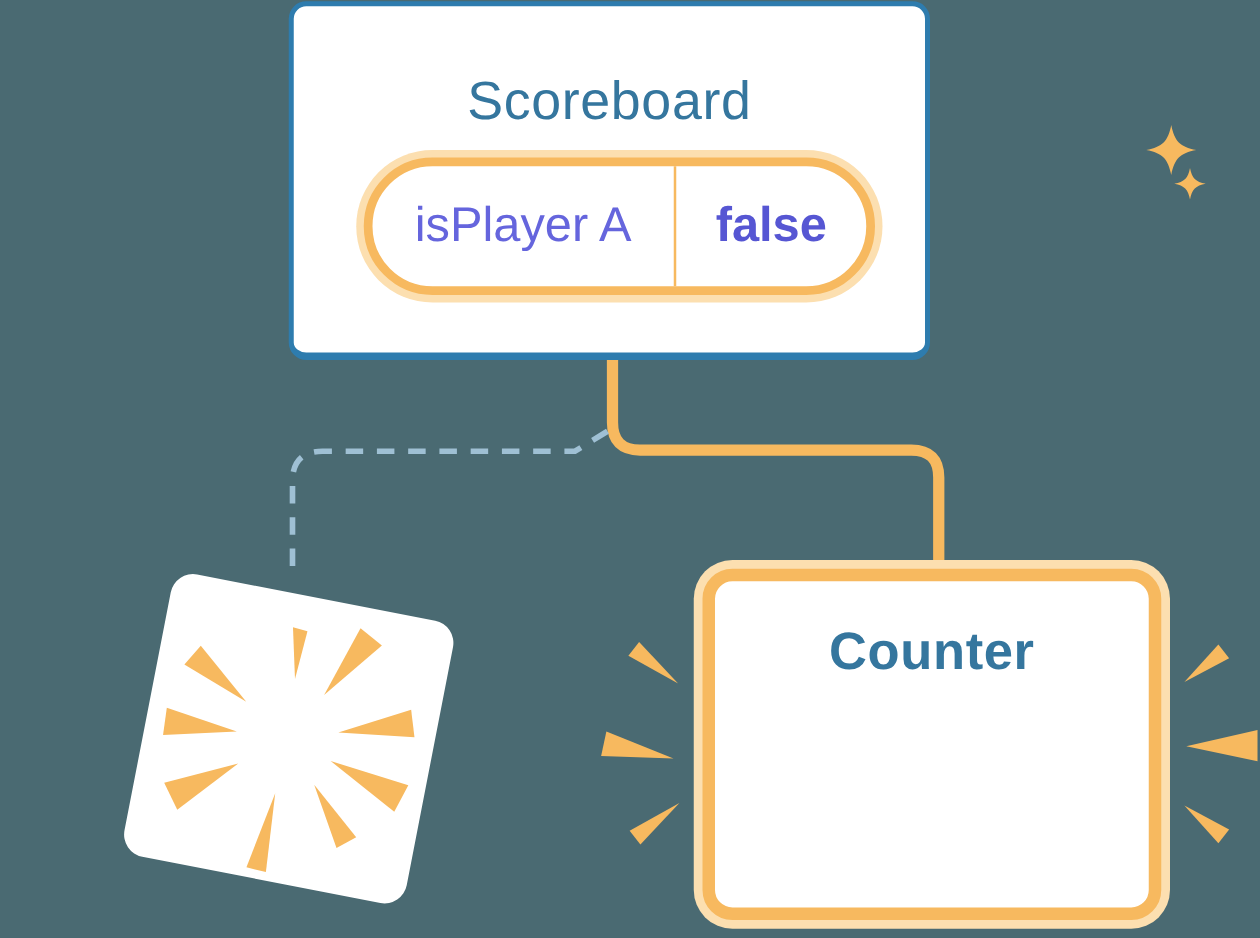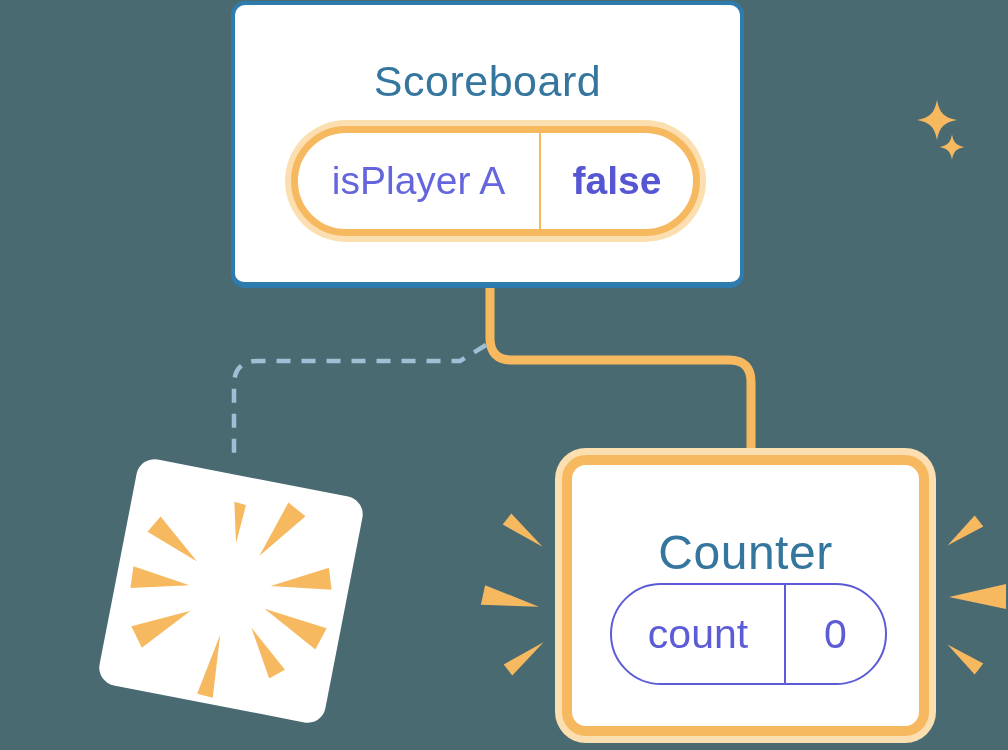--- a/index.html
+++ b/index.html
@@ -34,21 +34,21 @@
   .pill-orange .cell-key{width:241px;color:var(--state-purple);font-size:39px;}
   .pill-orange .cell-value{flex:1;border-left:2px solid var(--orange);
     color:var(--state-purple-bold);font-size:39px;font-weight:bold;}
   .sparkles{position:absolute;left:672px;top:86px;z-index:3;}
   
   .counter-card{
     position:absolute;left:562px;top:455px;width:367px;height:281px;
     background:#fff;border:10px solid var(--orange);border-radius:24px;
     box-shadow:0 0 0 7px var(--orange-halo);z-index:2;
   }
-  .counter-card .card-title{margin-top:60px;font-size:48px;}
+  .counter-card .card-title{margin-top:32px;font-size:42px;font-weight:bold;}
   .pill-purple{
     left:38px;top:118px;width:277px;height:102px;
     border:2.5px solid var(--counter-pill-purple);border-radius:51px;
   }
   .pill-purple .cell-key{width:172px;color:var(--counter-pill-purple);font-size:41px;}
   .pill-purple .cell-value{flex:1;border-left:2px solid var(--counter-pill-purple);
     color:var(--counter-pill-purple);font-size:41px;}
   
   .poof-card{
     position:absolute;left:116px;top:476px;width:230px;height:230px;
@@ -104,19 +104,15 @@
     <svg class="sparkles" width="72" height="78">
       <g fill="#F7B95F">
         <path transform="translate(30,29)" d="M0 -20 C 2.5 -7, 7 -2.5, 20 0 C 7 2.5, 2.5 7, 0 20 C -2.5 7, -7 2.5, -20 0 C -7 -2.5, -2.5 -7, 0 -20 Z"></path>
         <path transform="translate(45,56) scale(0.63)" d="M0 -20 C 2.5 -7, 7 -2.5, 20 0 C 7 2.5, 2.5 7, 0 20 C -2.5 7, -7 2.5, -20 0 C -7 -2.5, -2.5 -7, 0 -20 Z"></path>
       </g>
     </svg>
   </div>
 
   <div class="counter-card">
     <div class="card-title">Counter</div>
-    <div class="state-pill pill-purple">
-      <div class="pill-cell cell-key">count</div>
-      <div class="pill-cell cell-value">0</div>
-    </div>
   </div>
 
 </div>
 
 </body></html>

